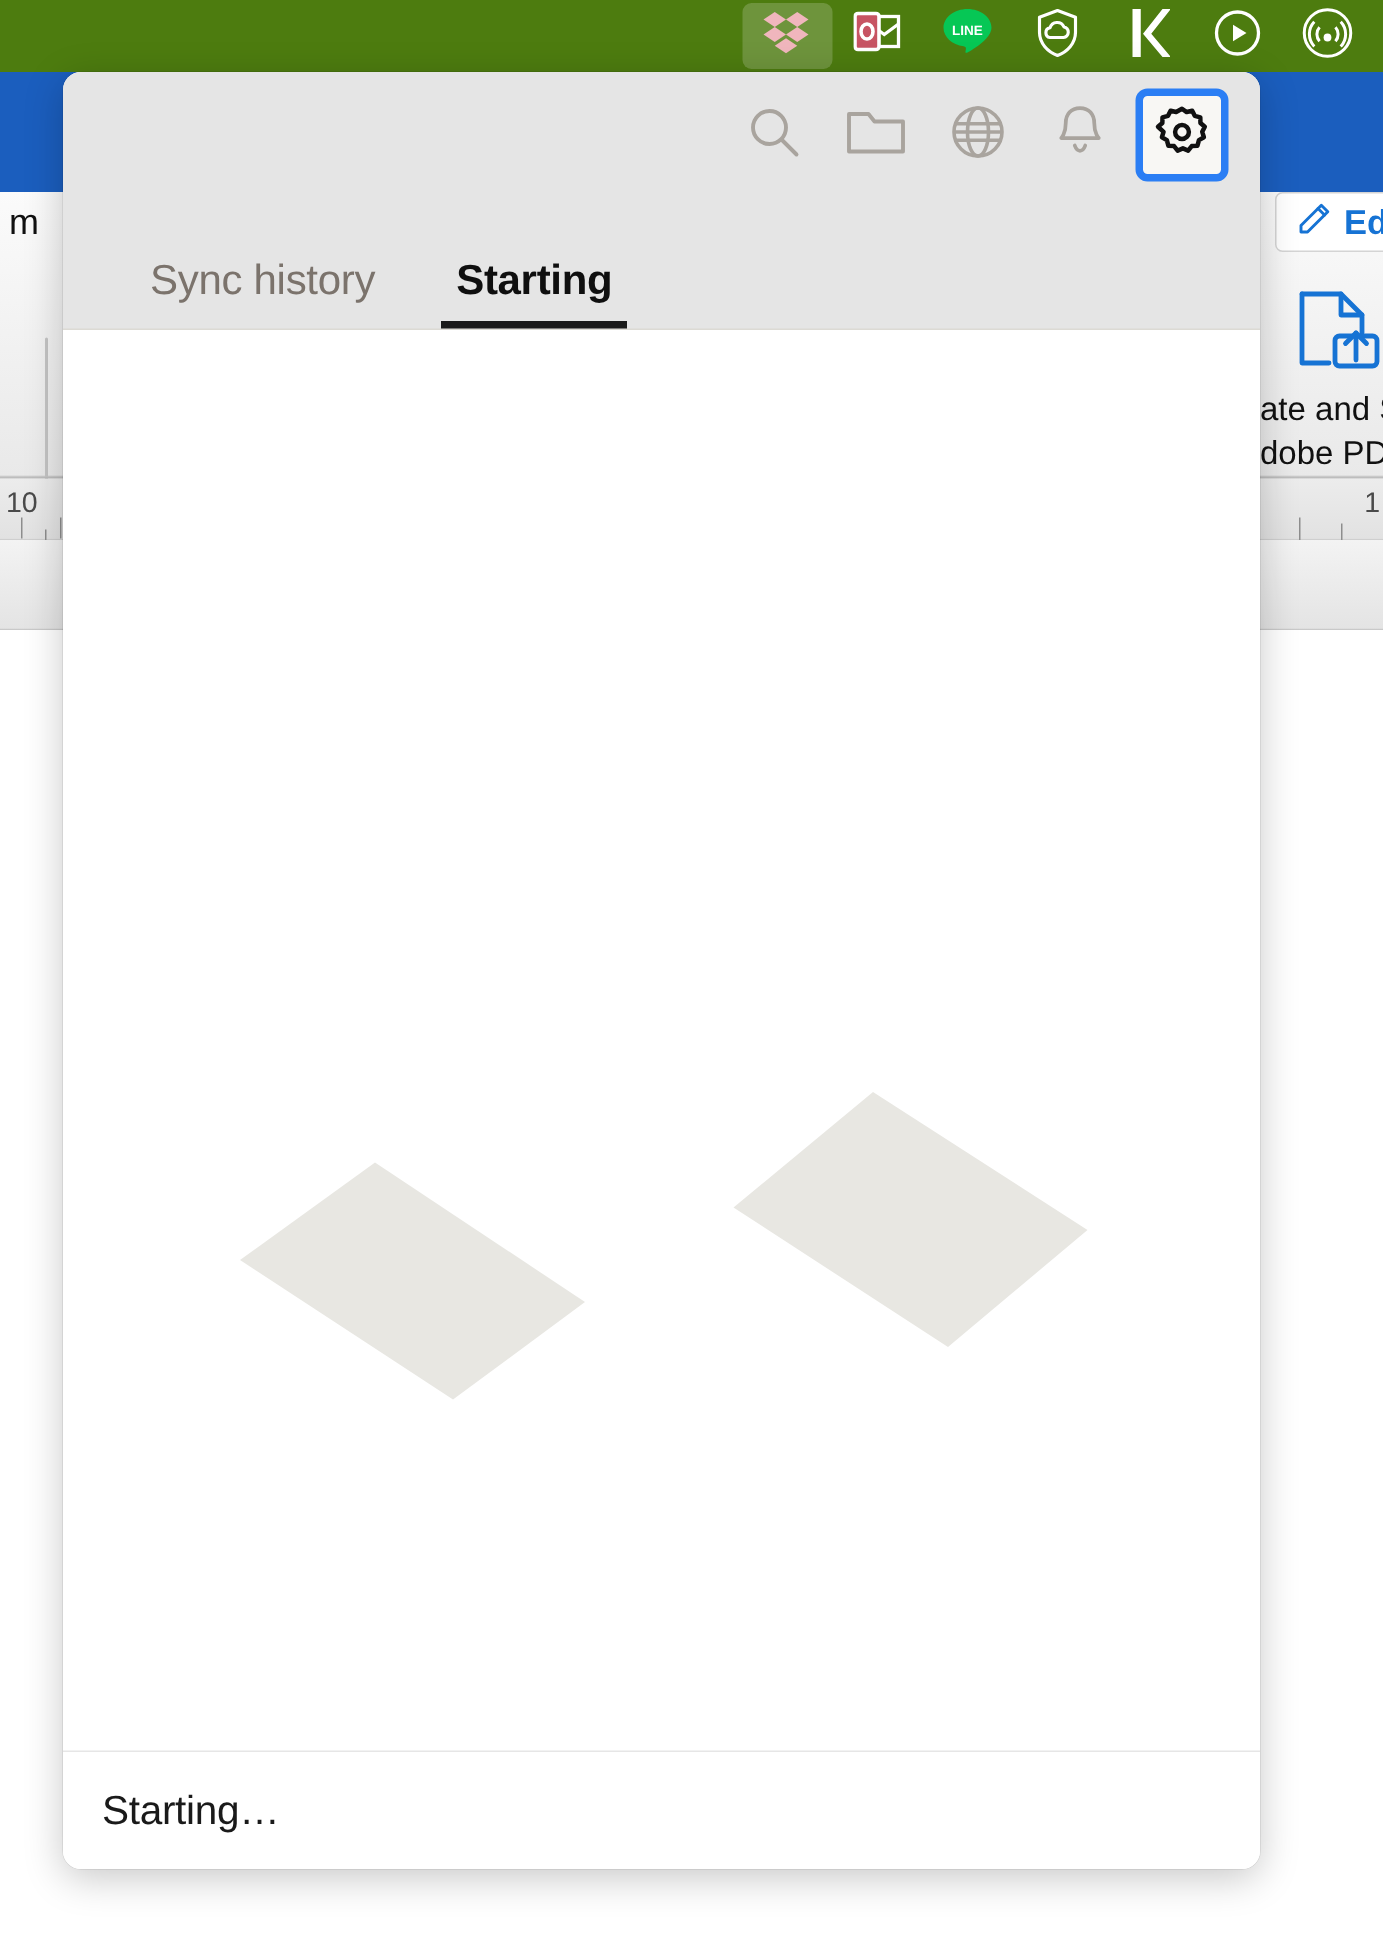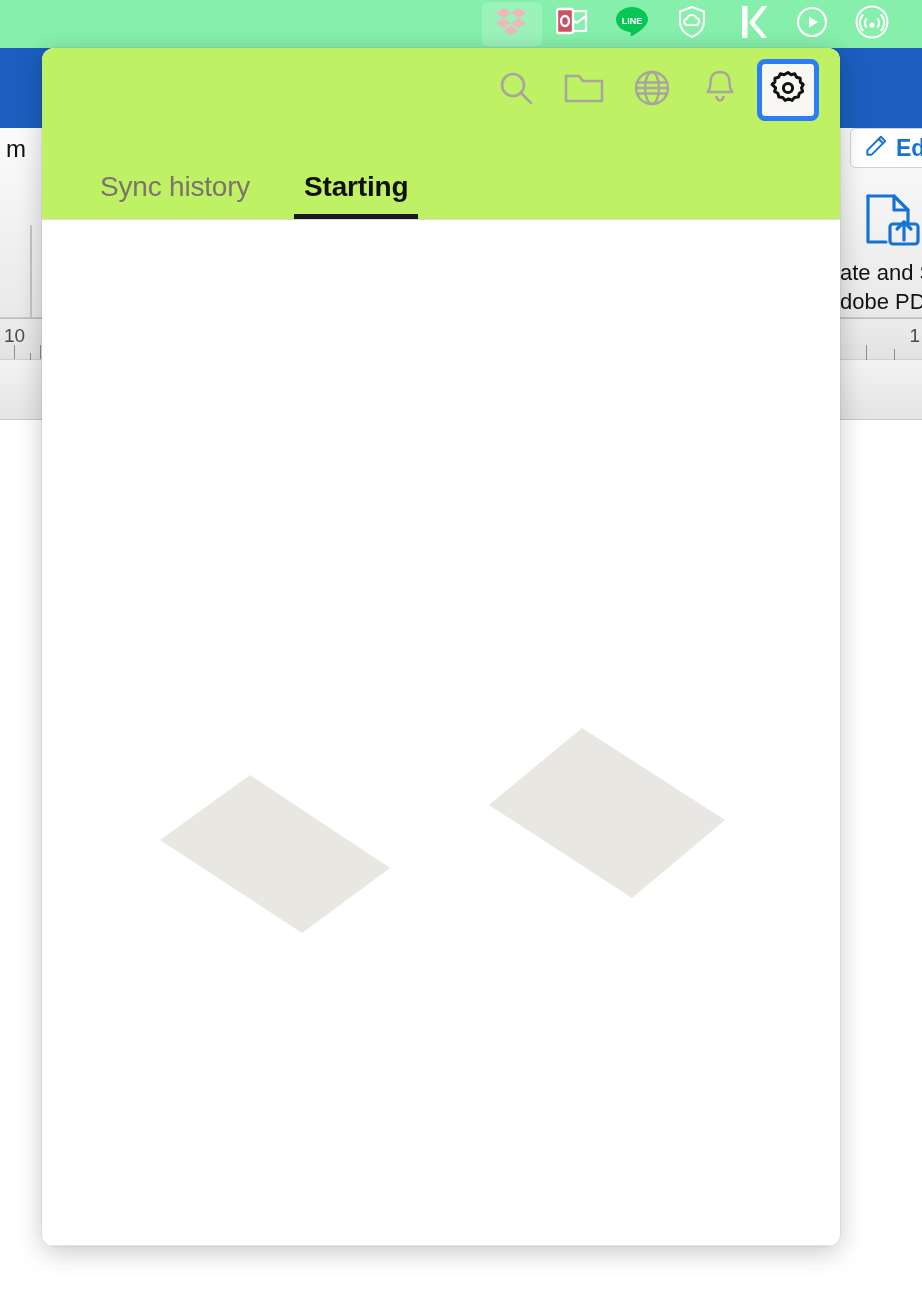--- a/index.html
+++ b/index.html
@@ -60,43 +60,43 @@
     border-bottom:1px solid #c9c9c9;
   }
   .bg-page {
     position:absolute; left:0; top:420px; width:922px; height:882px;
     background:#ffffff;
   }
 
   
   .menubar {
     position:absolute; left:0; top:0; width:922px; height:48px;
-    background:#86efac;
+    background:#4d7c0f;
     display:flex; align-items:center; justify-content:flex-end;
-    padding-right:20px;
+    padding-right:7px;
     z-index:20;
   }
   .mb-item {
     width:60px; height:44px;
     display:flex; align-items:center; justify-content:center;
     border-radius:6px;
   }
   .mb-item.active { background:rgba(255,255,255,0.19); }
 
   
   .popup {
     position:absolute; left:42px; top:48px; width:798px; height:1198px;
     background:#ffffff;
     border-radius:12px;
     box-shadow:0 6px 26px rgba(0,0,0,0.22), 0 0 0 0.5px rgba(0,0,0,0.09);
     overflow:hidden;
     z-index:30;
     display:flex; flex-direction:column;
   }
-  .popup-header { background:#bef264; flex:0 0 auto; }
+  .popup-header { background:#e5e5e5; flex:0 0 auto; }
   .toolbar {
     height:84px; display:flex; align-items:center; justify-content:flex-end;
     padding-right:26px; gap:16px;
   }
   .tb-btn {
     width:52px; height:52px;
     display:flex; align-items:center; justify-content:center;
     border-radius:3px;
   }
   .tb-btn.focused { outline:5px solid #2b7ef4; background:#f8f7f4; }
@@ -312,14 +312,17 @@
       <div class="skeleton">
         <svg width="798" height="912" viewBox="0 0 798 912" preserveAspectRatio="none">
           <g fill="#e8e7e2">
             <polygon points="118,620 208,555 348,648 260,713"></polygon>
             <polygon points="447,585 540,508 683,600 590,678"></polygon>
           </g>
         </svg>
       </div>
     </div>
 
+    <div class="popup-status">
+      <span class="status-text">Starting…</span>
+    </div>
   </div>
 </div>
 
 </body></html>

